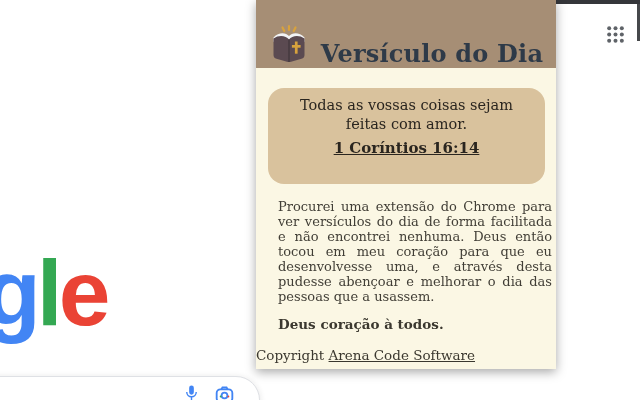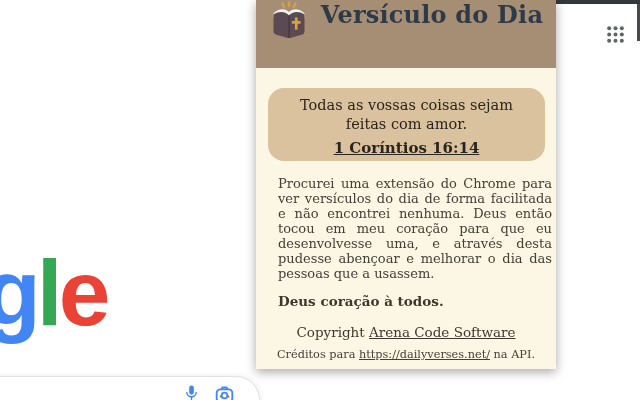--- a/index.html
+++ b/index.html
@@ -53,32 +53,32 @@
     width: 300px; height: 369px;
     background: #fbf7e4;
     box-shadow: 0 3px 10px rgba(0,0,0,0.35);
     font-family: "DejaVu Serif", "Liberation Serif", serif;
     color: #3f3c34;
     overflow: hidden;
   }
   .popup-header {
     height: 68px;
     background: #a68e75;
-    display: flex; align-items: flex-start; justify-content: center;
+    display: flex; align-items: flex-end; justify-content: center;
     gap: 12px;
   }
   .popup-title {
     font-size: 24px; font-weight: bold; color: #2e3a48;
     letter-spacing: 0.2px;
   }
   .verse-card {
     margin: 20px 11px 0 12px;
     background: #d9c29d;
     border-radius: 16px;
-    padding: 8px 16px 4px;
+    padding: 8px 16px 27px;
     text-align: center;
     color: #2a251f;
   }
   .verse-text { font-size: 14.5px; line-height: 1.3; }
   .verse-ref {
     display: inline-block; margin-top: 5px;
     font-size: 15px; font-weight: bold;
     color: #2a251f; text-decoration: underline;
   }
   .description {
@@ -86,21 +86,21 @@
     font-size: 13px; line-height: 1.16;
     text-align: justify;
     color: #413e36;
   }
   .blessing {
     margin: 12px 22px 0;
     font-size: 13.5px; font-weight: bold; color: #3b382f;
   }
   .copyright {
     margin-top: 15px;
-    text-align: center; font-size: 13.5px; color: #3b382f;
+    text-align: left; font-size: 13.5px; color: #3b382f;
   }
   .credits {
     margin-top: 8px;
     text-align: center; font-size: 11.3px; line-height: 1.3;
     color: #44413a;
   }
   .popup a { color: inherit; text-decoration: underline; cursor: pointer; }
 </style>
 </head>
 <body>

